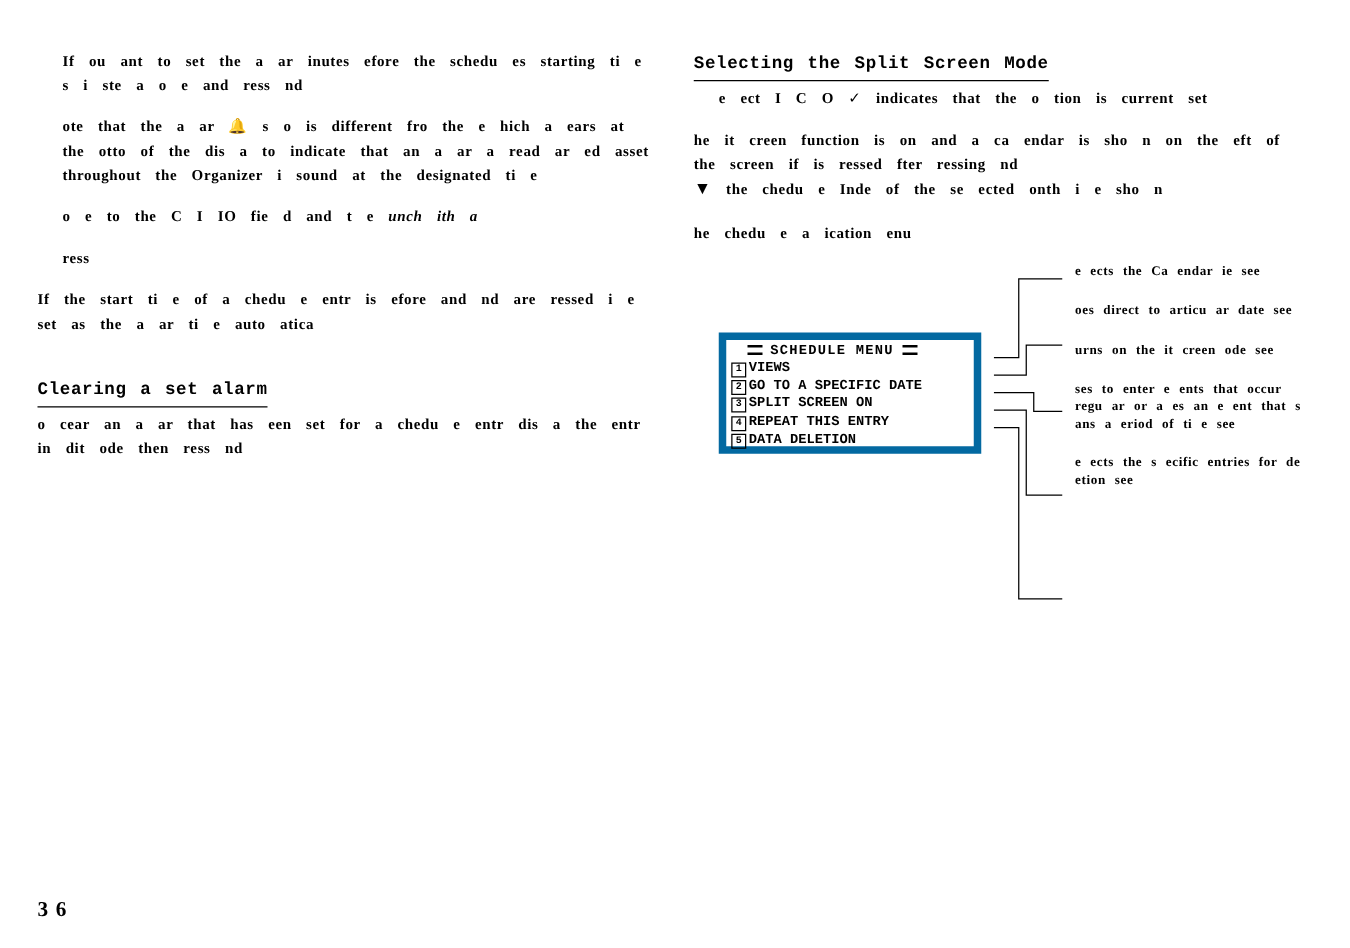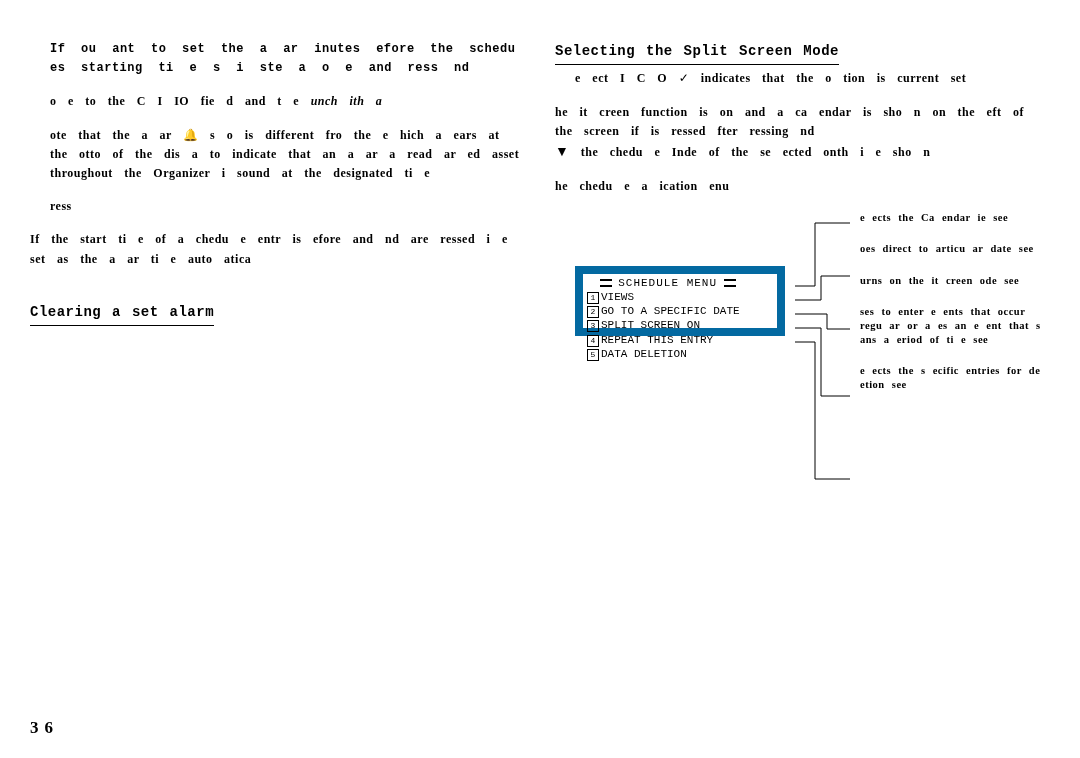--- a/index.html
+++ b/index.html
@@ -47,32 +47,32 @@
     font-size: 17px;
     font-weight: bold;
     letter-spacing: 6px;
   }
   .right-block {
     display: flex;
     gap: 10px;
     margin-top: 10px;
   }
   .menu-box {
-    border: 8px solid #0369a1;
+    border: 6px solid #0369a1;
     width: 210px;
-    height: 70px;
+    height: 97px;
     font-family: "Courier New", monospace;
     font-size: 11px;
     line-height: 1.3;
     padding: 2px 4px;
     box-sizing: border-box;
     flex-shrink: 0;
     word-spacing: 0;
     letter-spacing: 0;
-    font-weight: normal;
+    font-weight: bold;
   }
   .menu-line {
     white-space: nowrap;
   }
   .menu-num {
     display: inline-block;
     width: 10px;
     height: 10px;
     border: 1px solid #000;
     font-size: 8px;
@@ -102,37 +102,38 @@
     display: inline-block;
     font-size: 14px;
   }
 </style>
 </head>
 <body>
 
 <div class="page">
 
   <div class="col">
-    <p style="padding-left:20px;font-family:Liberation Mono, monospace;">If ou ant to set the a ar  inutes efore the schedu es starting ti e s i ste a o e and ress nd</p>
+    <p style="padding-left:20px;">If ou ant to set the a ar  inutes efore the schedu es starting ti e s i ste a o e and ress nd</p>
+
+    <p style="padding-left:20px;">
+      <span>ote that the a ar </span><span class="bell">🔔</span><span> s o is different fro the e hich a ears at the otto of the dis a to indicate that an a ar a read ar ed asset throughout the Organizer i sound at the designated ti e</span>
+    </p>
 
     <p style="padding-left:20px;">
       <span>o e to the  C I IO fie d  and t e </span><span class="italic">unch ith a</span>
-    </p>
-
-    <p style="padding-left:20px;">
-      <span>ote that the a ar </span><span class="bell">🔔</span><span> s o is different fro the e hich a ears at the otto of the dis a to indicate that an a ar a read ar ed asset throughout the Organizer i sound at the designated ti e</span>
     </p>
 
     <p style="padding-left:20px;">ress</p>
 
 
     <p>If the start ti e of a chedu e entr is efore and nd  are ressed  i e set as the a ar ti e auto atica</p>
 
     <h2>Clearing a set alarm</h2>
 
+    <p>o cear an a ar that has een set for a chedu e entr dis a the entr in dit ode then ress nd</p>
 
 
   </div>
 
   <div class="col">
     <h2 style="margin-top:0;">Selecting the Split Screen Mode</h2>
 
 
     <p style="padding-left:20px;">
       <span>e ect   I  C  O  </span><span class="checkmark">✓</span><span> indicates  that the o tion is current  set</span>

